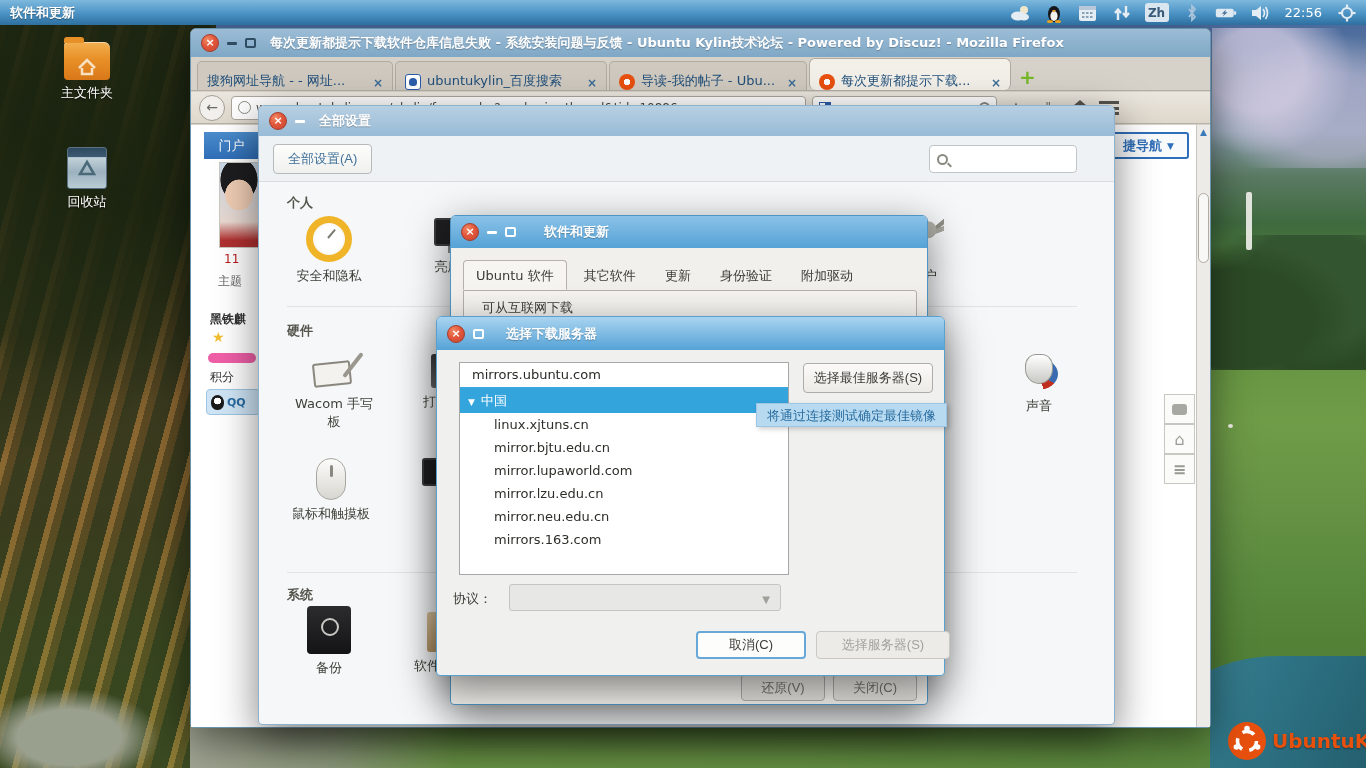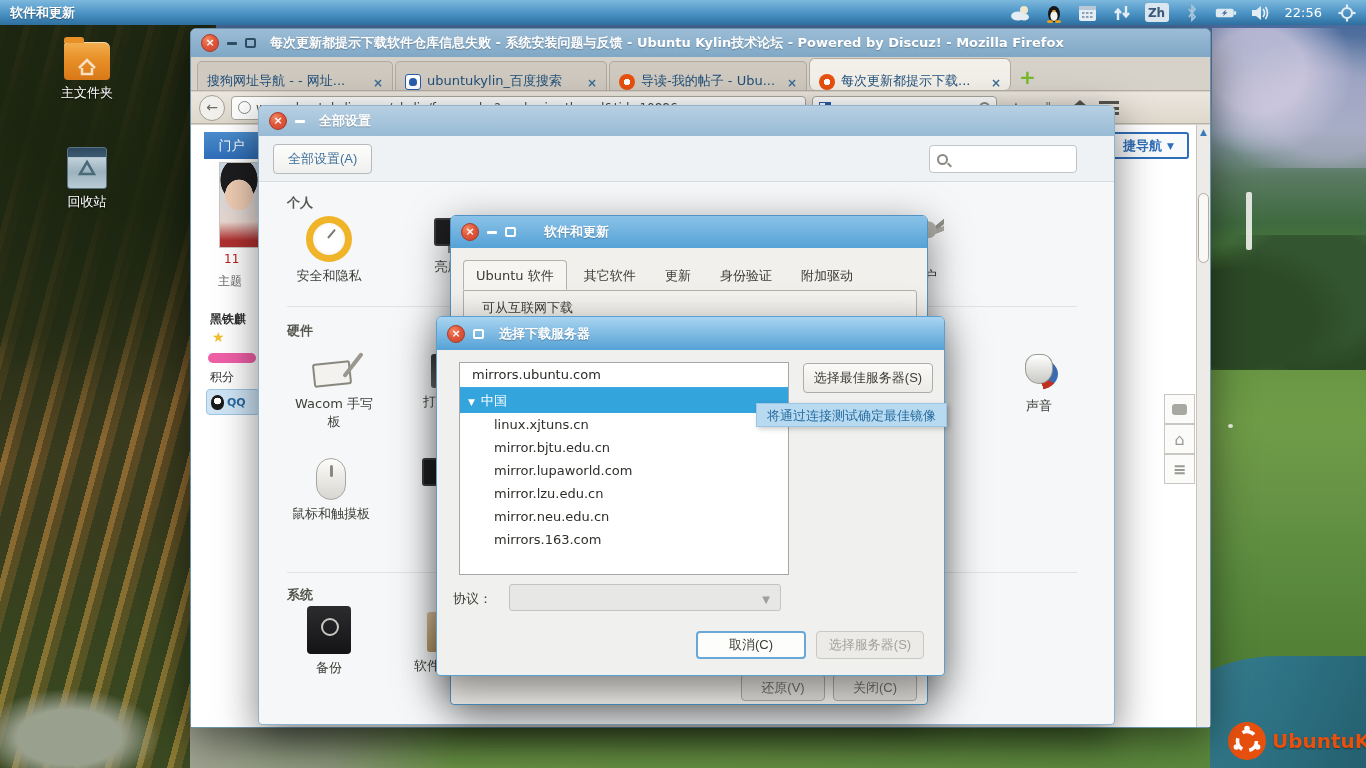--- a/index.html
+++ b/index.html
@@ -141,21 +141,21 @@
 #sv-sel { height:26px; line-height:24px; padding-left:12px; font-size:13px; color:#2a2a26; border-bottom:2px solid #3aa5de; }
 #sv-country { height:24px; line-height:24px; padding-left:8px; background:#34a4dc; color:#fff; font-size:13px; }
 #sv-country .tri { font-size:9px; margin-right:6px; }
 .mrow { height:23px; line-height:23px; padding-left:34px; font-size:13px; color:#2e2e2a; }
 #bestbtn { position:absolute; left:366px; top:46px; width:130px; height:30px; background:linear-gradient(180deg,#fbfaf8,#eceae6); border:1px solid #aeaca8; border-radius:4px; color:#3c3c36; font-size:13px; }
 #tooltip { left:756px; top:403px; height:24px; padding:3px 10px; background:#b7daf1; border:1px solid #9cc6e4; color:#2a6da0; font-size:13px; z-index:50; box-shadow:2px 2px 5px rgba(0,0,0,.2); }
 #proto-label { position:absolute; left:16px; top:273px; font-size:13px; color:#3c3c36; }
 #proto-combo { position:absolute; left:72px; top:267px; width:272px; height:27px; background:#e7e7e5; border:1px solid #c4c4c0; border-radius:3px; }
 #proto-combo .tri { position:absolute; right:10px; top:9px; color:#a0a09a; font-size:10px; }
 #sv-cancel { position:absolute; left:259px; top:314px; width:110px; height:28px; background:#fdfdfc; border:2px solid #68a8d8; border-radius:4px; color:#3c3c36; font-size:13px; }
-#sv-choose { position:absolute; left:379px; top:314px; width:108px; height:28px; background:#ecebe8; border:1px solid #cac8c4; border-radius:4px; color:#a2a29c; font-size:13px; }
+#sv-choose { position:absolute; left:379px; top:314px; width:134px; height:28px; background:#ecebe8; border:1px solid #cac8c4; border-radius:4px; color:#a2a29c; font-size:13px; }
 
 
 #logo { left:1228px; top:722px; display:flex; align-items:center; gap:6px; z-index:5; }
 #logo-text { color:#e8500e; font-size:20px; font-weight:bold; text-shadow:0 1px 2px rgba(0,0,0,.4); }
 </style>
 </head>
 <body>
 
 <div id="desktop">
   <div class="abs" id="clouds"></div>
@@ -346,21 +346,21 @@
     <div class="txt">可从互联网下载</div>
   </div>
   <button class="swbtn" style="left:290px;top:458px;">还原(V)</button>
   <button class="swbtn" style="left:382px;top:458px;">关闭(C)</button>
 </div>
 
 <div class="win" id="sv">
   <div class="titlebar" id="sv-title">
     <div class="closebtn">×</div>
     <div class="gmax"></div>
-    <div class="wtitle" style="margin-left:7px;">选择下载服务器</div>
+    <div class="wtitle" style="margin-left:14px;">选择下载服务器</div>
   </div>
   <div id="sv-list">
     <div id="sv-sel">mirrors.ubuntu.com</div>
     <div id="sv-country">
       <span class="tri">▼</span><span>中国</span>
     </div>
     <div class="mrow">linux.xjtuns.cn</div>
     <div class="mrow">mirror.bjtu.edu.cn</div>
     <div class="mrow">mirror.lupaworld.com</div>
     <div class="mrow">mirror.lzu.edu.cn</div>

